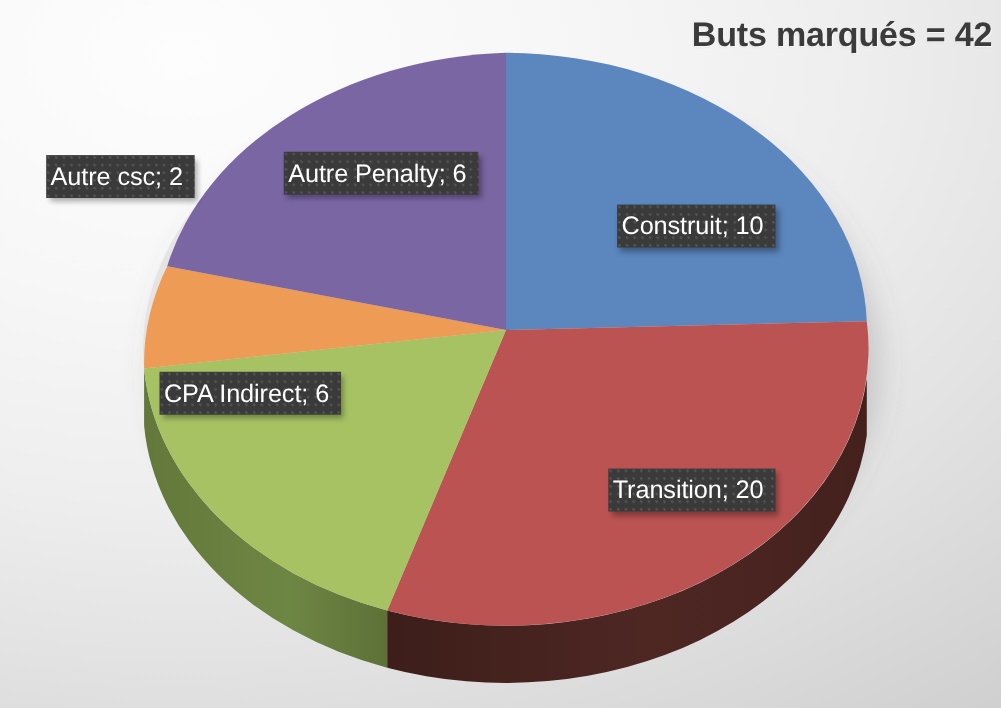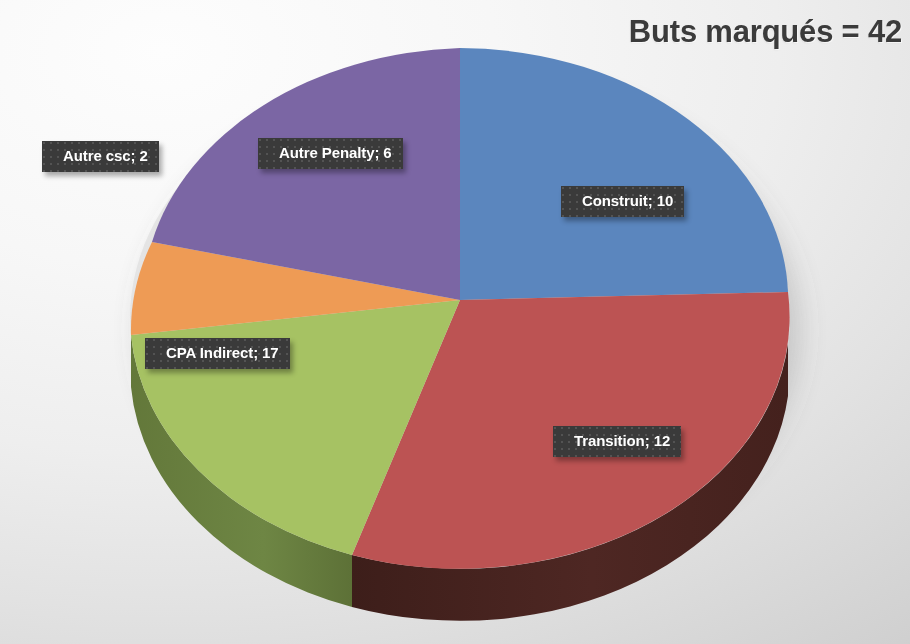--- a/index.html
+++ b/index.html
@@ -39,23 +39,23 @@
   #pie-svg { position:absolute; left:0; top:0; }
 
   
   .data-label {
     position:absolute;
     background-color:#3a3a3a;
     background-image:
       radial-gradient(circle at 2px 2px, rgba(255,255,255,0.13) 1.1px, transparent 1.3px);
     background-size:7px 7px;
     color:#ffffff;
-    font-size:15px;
-    font-weight:bold;
-    padding:7px 11px 8px 21px;
+    font-size:23px;
+    font-weight:normal;
+    padding:7px 11px 8px 4px;
     white-space:nowrap;
     letter-spacing:-0.1px;
     box-shadow: 3px 4px 5px rgba(0,0,0,0.33);
     line-height:1.05;
   }
 
   #label-construit   { left:561px; top:186px; }
   #label-transition  { left:553px; top:426px; }
   #label-cpa         { left:145px; top:338px; }
   #label-autrecsc    { left:42px;  top:141px; }
@@ -130,21 +130,21 @@
         <path d="M 460 300
                  L 152 242
                  A 330 252 0 0 1 460 48
                  Z" fill="#7B66A4"></path>
       </g>
     </svg>
   </div>
 
   <div class="data-label" id="label-construit">Construit; 10</div>
 
-  <div class="data-label" id="label-transition">Transition; 12</div>
+  <div class="data-label" id="label-transition">Transition; 20</div>
 
-  <div class="data-label" id="label-cpa">CPA Indirect; 17</div>
+  <div class="data-label" id="label-cpa">CPA Indirect; 6</div>
 
   <div class="data-label" id="label-autrecsc">Autre csc; 2</div>
 
   <div class="data-label" id="label-penalty">Autre Penalty; 6</div>
 
 </div>
 
 </body></html>

